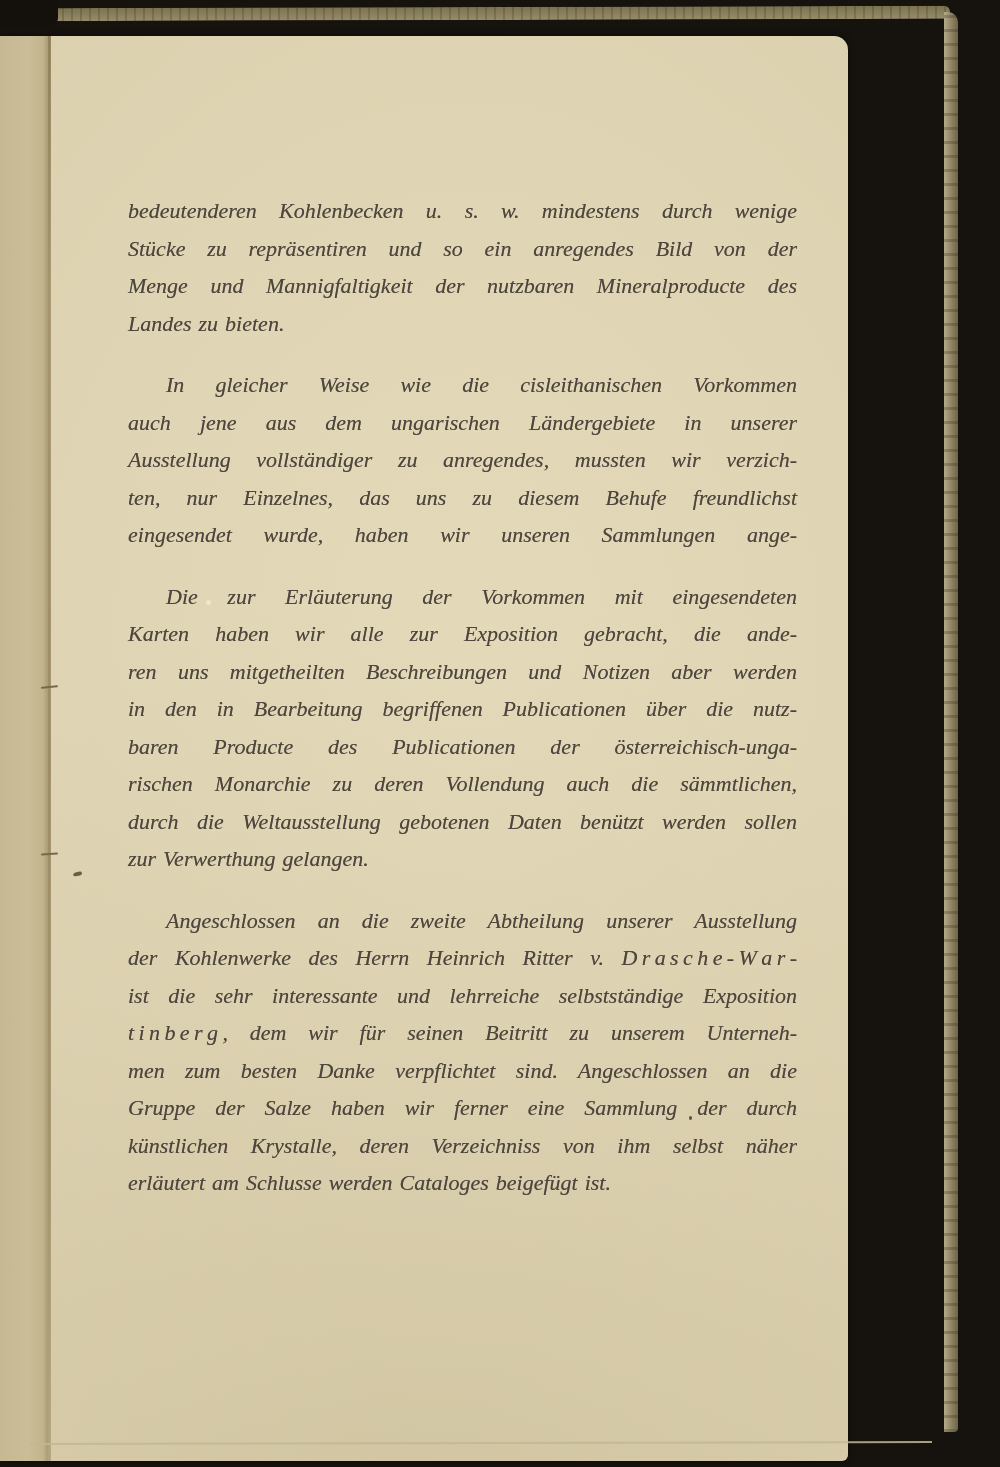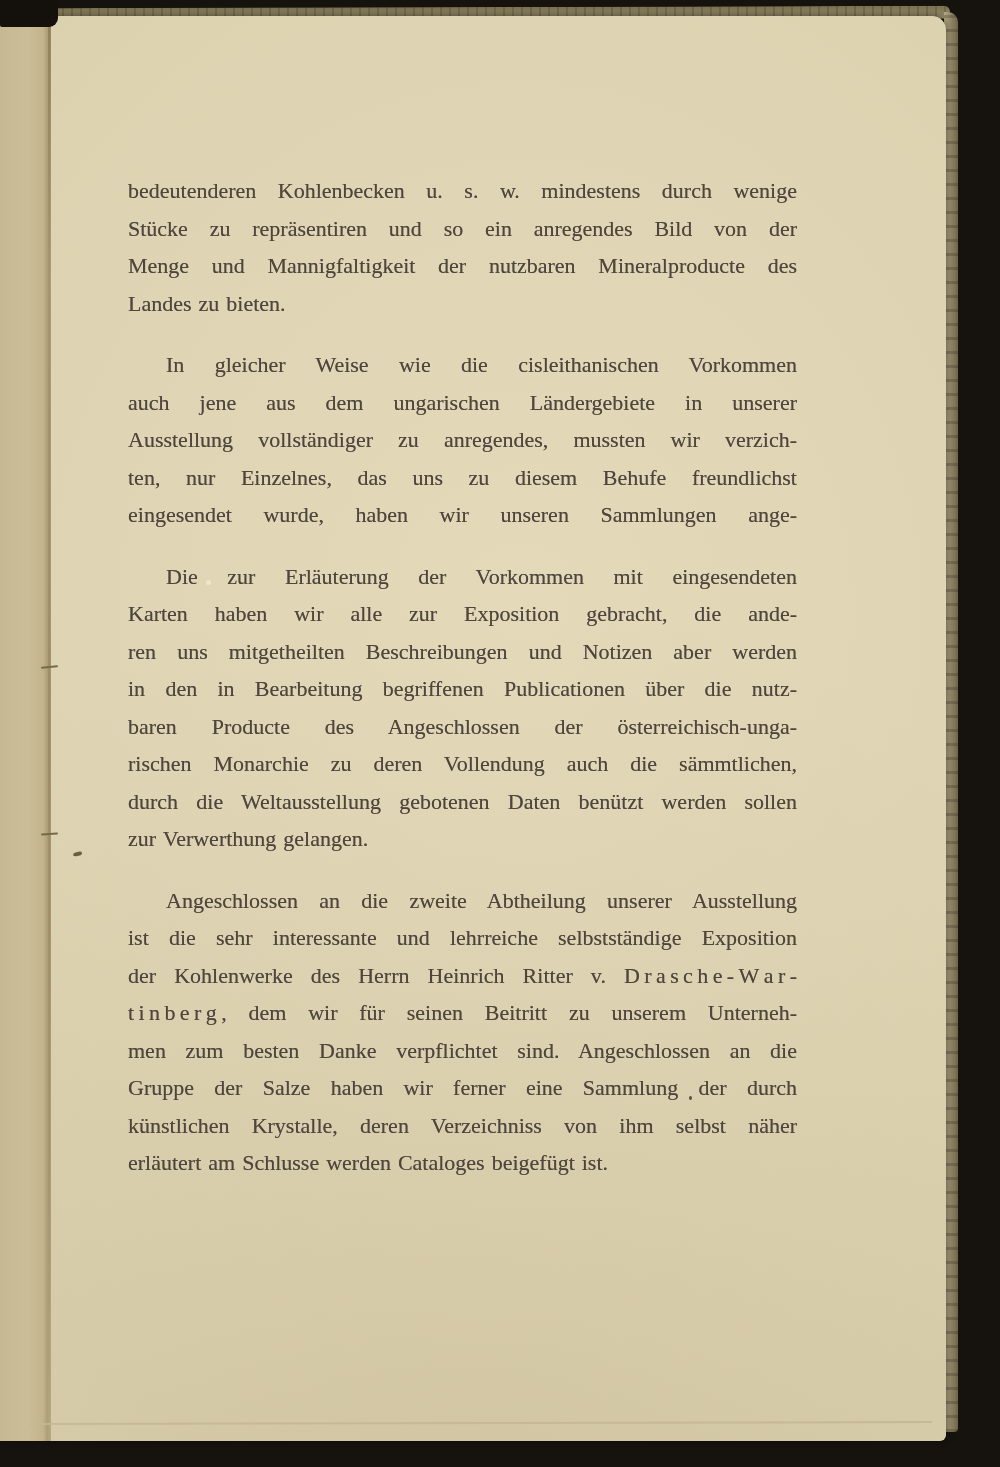--- a/index.html
+++ b/index.html
@@ -25,27 +25,28 @@
   .edge-right {
     position: absolute; left: 944px; top: 12px; width: 14px; height: 1420px;
     background:
       repeating-linear-gradient(0deg, rgba(56,48,30,.28) 0 3px, rgba(0,0,0,0) 3px 14px),
       linear-gradient(to right, #b5aa87, #8d8263 55%, #6f6549);
     border-radius: 0 10px 4px 0;
   }
 
   
   .paper {
-    position: absolute; left: 0; top: 16px; width: 946px; height: 1425px;
+    position: absolute; left: 0; top: 36px; width: 848px; height: 1425px;
     background:
       radial-gradient(ellipse 120% 90% at 55% 42%, rgba(235,226,196,.55) 0%, rgba(0,0,0,0) 70%),
       radial-gradient(ellipse 140% 120% at 50% 110%, rgba(170,155,118,.25) 0%, rgba(0,0,0,0) 60%),
       var(--paper, #dbd0ae);
     border-radius: 2px 14px 6px 2px;
     box-shadow: 0 0 6px rgba(0,0,0,.55);
+    font-style: italic;
   }
 
   
   .gutter {
     position: absolute; left: 0; top: 0; width: 50px; height: 100%;
     background: linear-gradient(to right,
       #c6b892 0%, var(--gutter, #cbbd97) 55%, #c2b48c 86%, #ab9c76 96%, #93845e 100%);
   }
   .crease {
     position: absolute; left: 48px; top: 0; width: 3px; height: 100%;
@@ -124,29 +125,29 @@
           <div class="line">auch jene aus dem ungarischen Ländergebiete in unserer</div>
           <div class="line">Ausstellung vollständiger zu anregendes, mussten wir verzich-</div>
           <div class="line">ten, nur Einzelnes, das uns zu diesem Behufe freundlichst</div>
           <div class="line">eingesendet wurde, haben wir unseren Sammlungen ange-</div>
         </div>
         <div class="paragraph indent">
           <div class="line first">Die zur Erläuterung der Vorkommen mit eingesendeten</div>
           <div class="line">Karten haben wir alle zur Exposition gebracht, die ande-</div>
           <div class="line">ren uns mitgetheilten Beschreibungen und Notizen aber werden</div>
           <div class="line">in den in Bearbeitung begriffenen Publicationen über die nutz-</div>
-          <div class="line">baren Producte des Angeschlossen der österreichisch-unga-</div>
+          <div class="line">baren Producte des Publicationen der österreichisch-unga-</div>
           <div class="line">rischen Monarchie zu deren Vollendung auch die sämmtlichen,</div>
           <div class="line">durch die Weltausstellung gebotenen Daten benützt werden sollen</div>
           <div class="line last">zur Verwerthung gelangen.</div>
         </div>
         <div class="paragraph indent">
           <div class="line first">Angeschlossen an die zweite Abtheilung unserer Ausstellung</div>
+          <div class="line">der Kohlenwerke des Herrn Heinrich Ritter v. D r a s c h e - W a r -</div>
           <div class="line">ist die sehr interessante und lehrreiche selbstständige Exposition</div>
-          <div class="line">der Kohlenwerke des Herrn Heinrich Ritter v. D r a s c h e - W a r -</div>
           <div class="line">t i n b e r g , dem wir für seinen Beitritt zu unserem Unterneh-</div>
           <div class="line">men zum besten Danke verpflichtet sind. Angeschlossen an die</div>
           <div class="line">Gruppe der Salze haben wir ferner eine Sammlung der durch</div>
           <div class="line">künstlichen Krystalle, deren Verzeichniss von ihm selbst näher</div>
           <div class="line last">erläutert am Schlusse werden Cataloges beigefügt ist.</div>
         </div>
       </div>
   </div>
 
   <div class="corner-black"></div>

